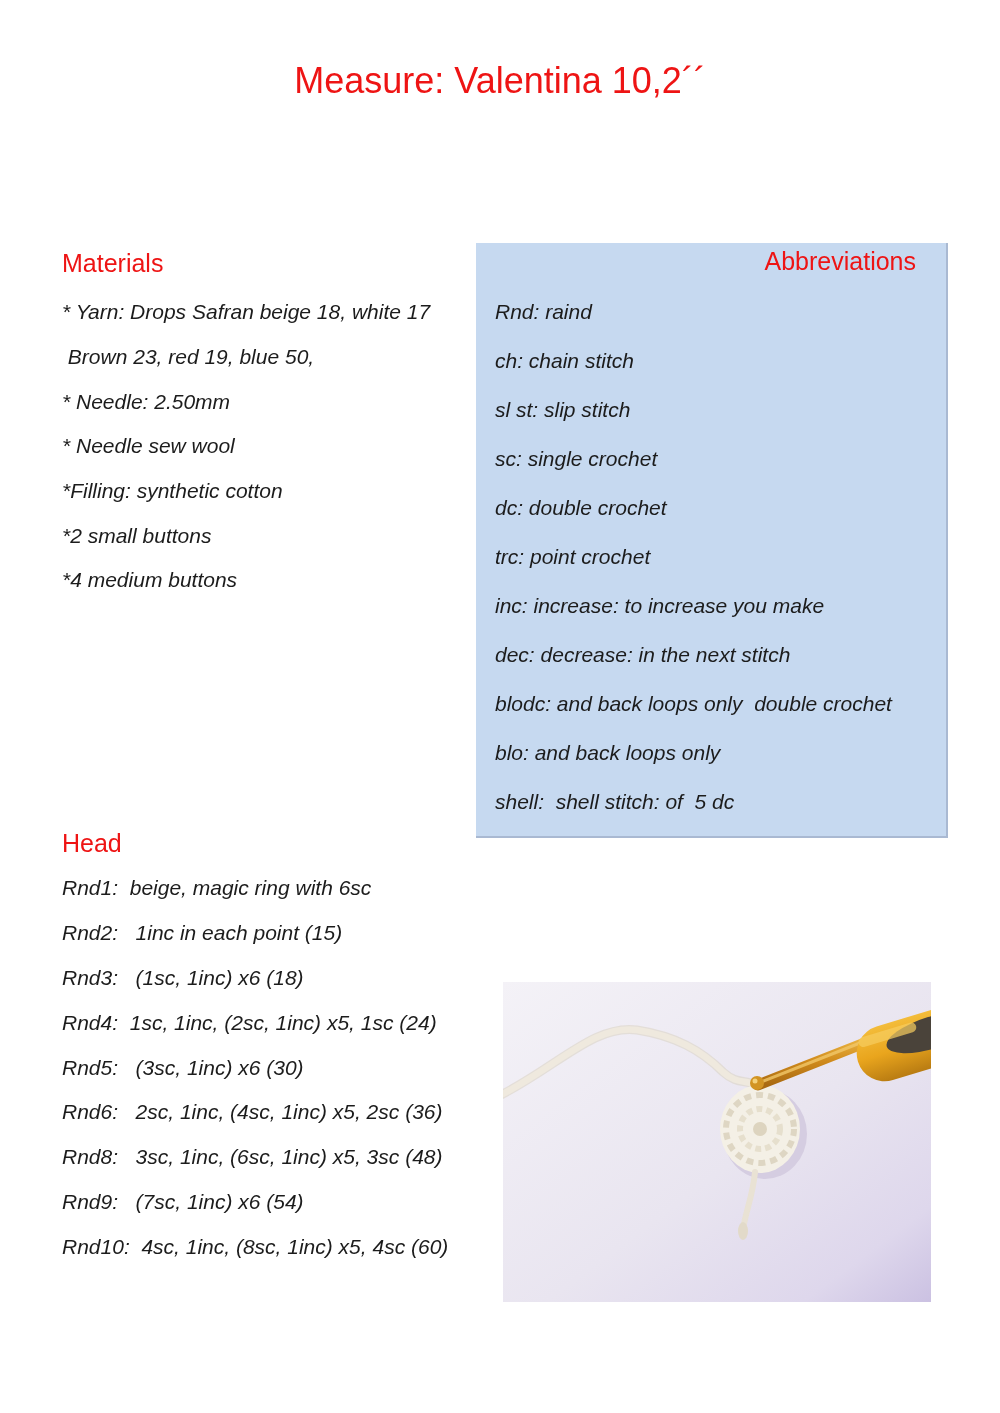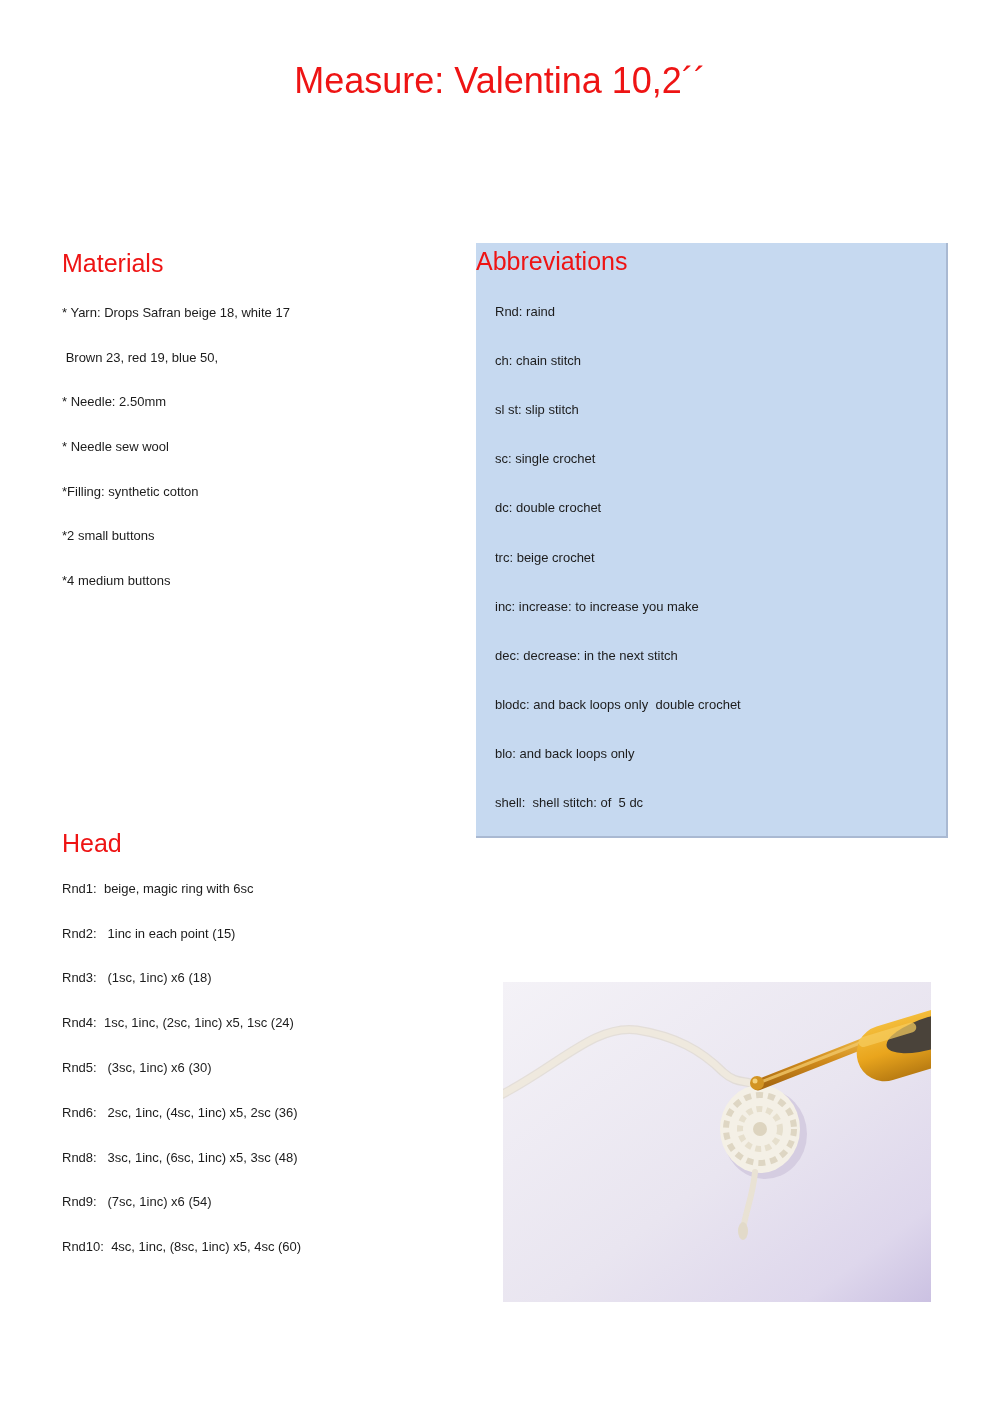--- a/index.html
+++ b/index.html
@@ -31,22 +31,23 @@
     color: var(--accent-red, #ee1414);
     white-space: pre-wrap;
   }
   #materials-heading { left: 62px; top: 249px; }
   #head-heading { left: 62px; top: 829px; }
 
   .line-list { position: absolute; }
   .line-list .line {
     display: flex;
     align-items: center;
-    font-size: 13px;
+    font-size: 21px;
     white-space: pre-wrap;
+    font-style: italic;
   }
   #materials-list { left: 62px; top: 290px; }
   #materials-list .line { height: 44.7px; }
 
   #head-list { left: 62px; top: 866px; }
   #head-list .line { height: 44.8px; }
 
   .abbrev-box {
     position: absolute;
     left: 476px;
@@ -58,21 +59,21 @@
     border-bottom: 2px solid #a9b9d2;
     box-sizing: border-box;
   }
   .abbrev-heading {
     position: absolute;
     top: 4px;
     left: 0;
     width: 100%;
     box-sizing: border-box;
     padding-right: 30px;
-    text-align: left;
+    text-align: right;
     font-size: 25px;
     color: var(--accent-red, #ee1414);
     white-space: pre-wrap;
   }
   #abbrev-list { left: 11px; top: 44px; position: absolute; }
   #abbrev-list .line { height: 49.1px; margin-left: 8px; }
 
   .photo-frame {
     position: absolute;
     left: 503px;
@@ -100,21 +101,21 @@
 </div>
 
 <div class="abbrev-box">
   <div class="abbrev-heading">Abbreviations</div>
   <div class="line-list" id="abbrev-list">
     <div class="line">Rnd: raind</div>
     <div class="line">ch: chain stitch</div>
     <div class="line">sl st: slip stitch</div>
     <div class="line">sc: single crochet</div>
     <div class="line">dc: double crochet</div>
-    <div class="line">trc: beige crochet</div>
+    <div class="line">trc: point crochet</div>
     <div class="line">inc: increase: to increase you make</div>
     <div class="line">dec: decrease: in the next stitch</div>
     <div class="line">blodc: and back loops only  double crochet</div>
     <div class="line">blo: and back loops only</div>
     <div class="line">shell:  shell stitch: of  5 dc</div>
   </div>
 </div>
 
 <div class="section-heading" id="head-heading">Head</div>
 

